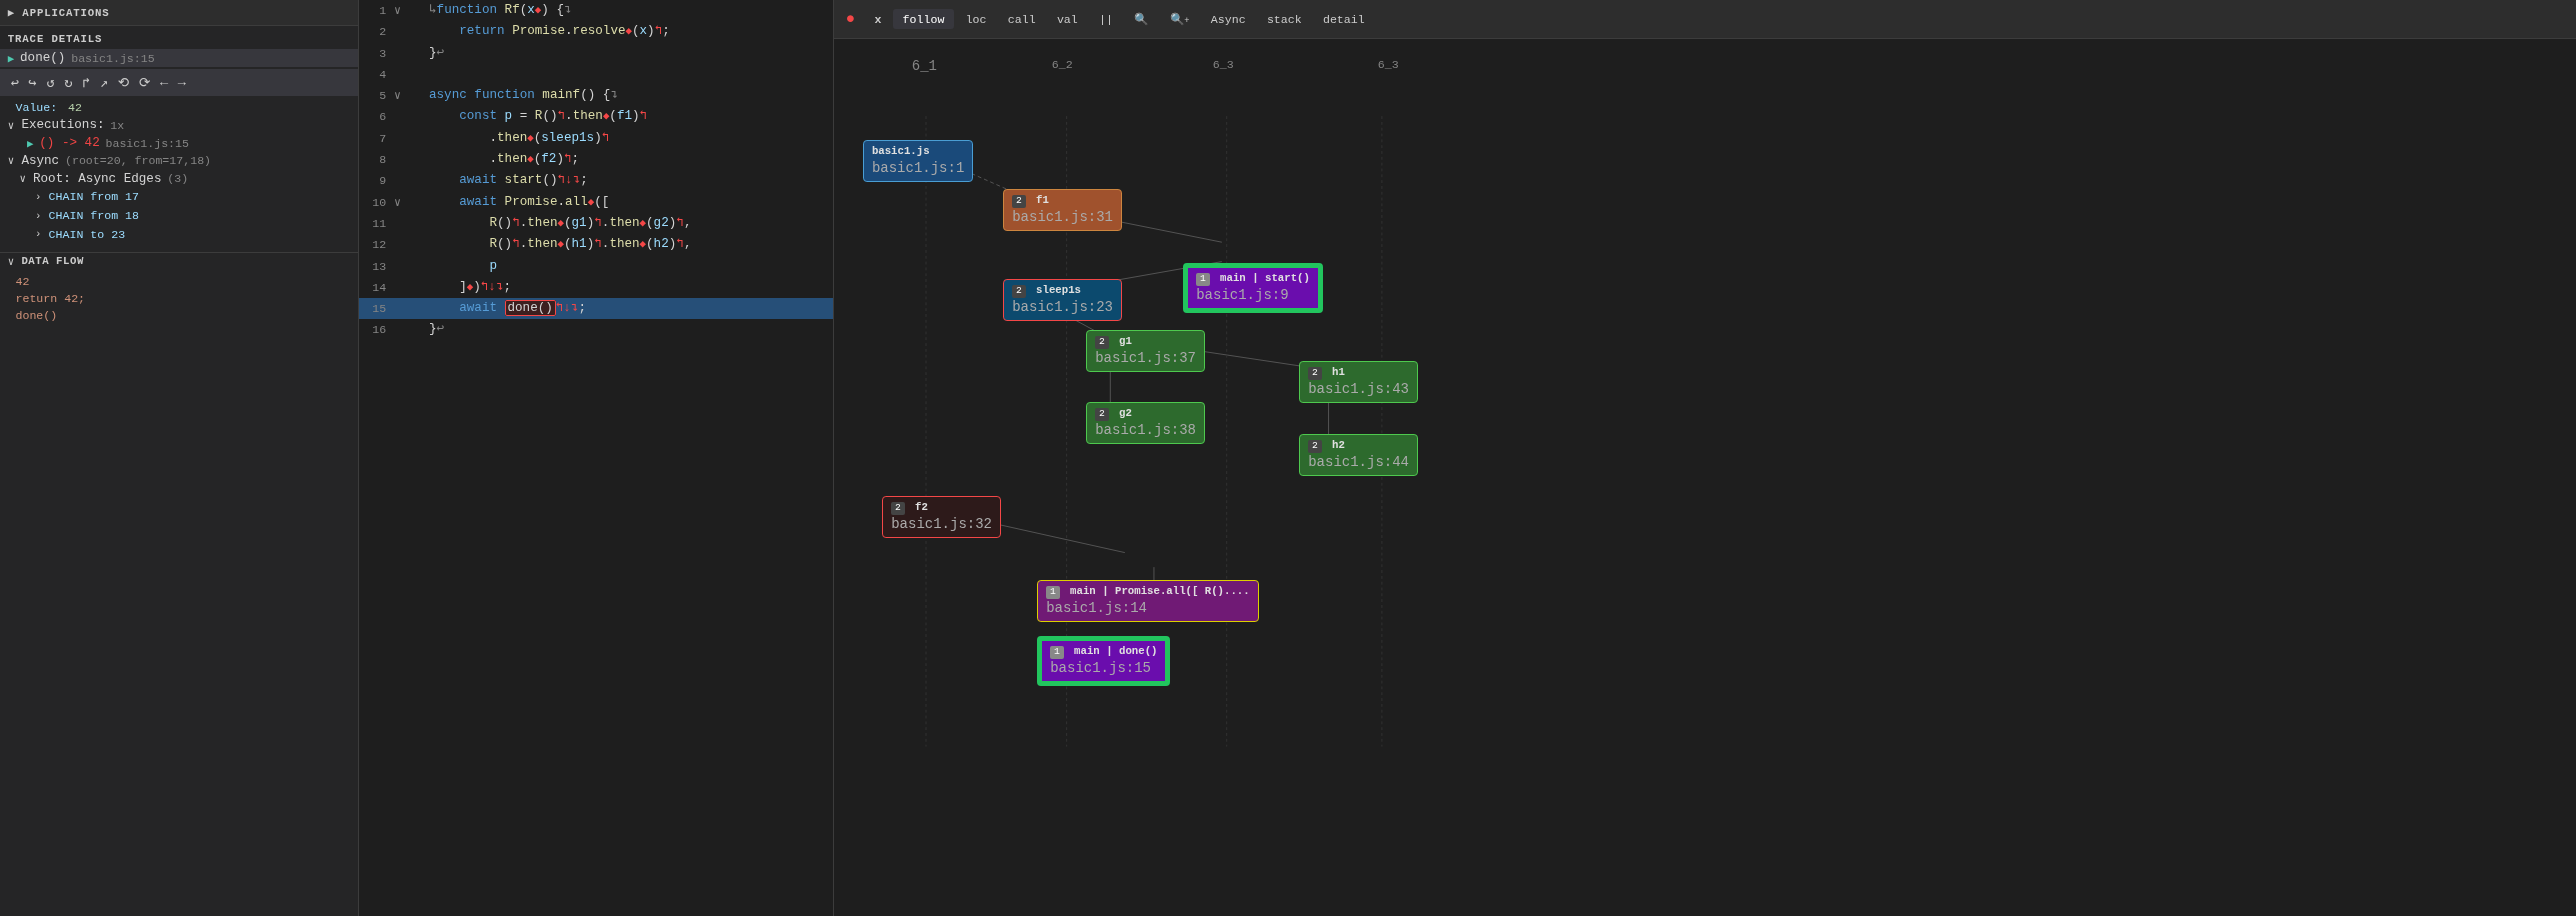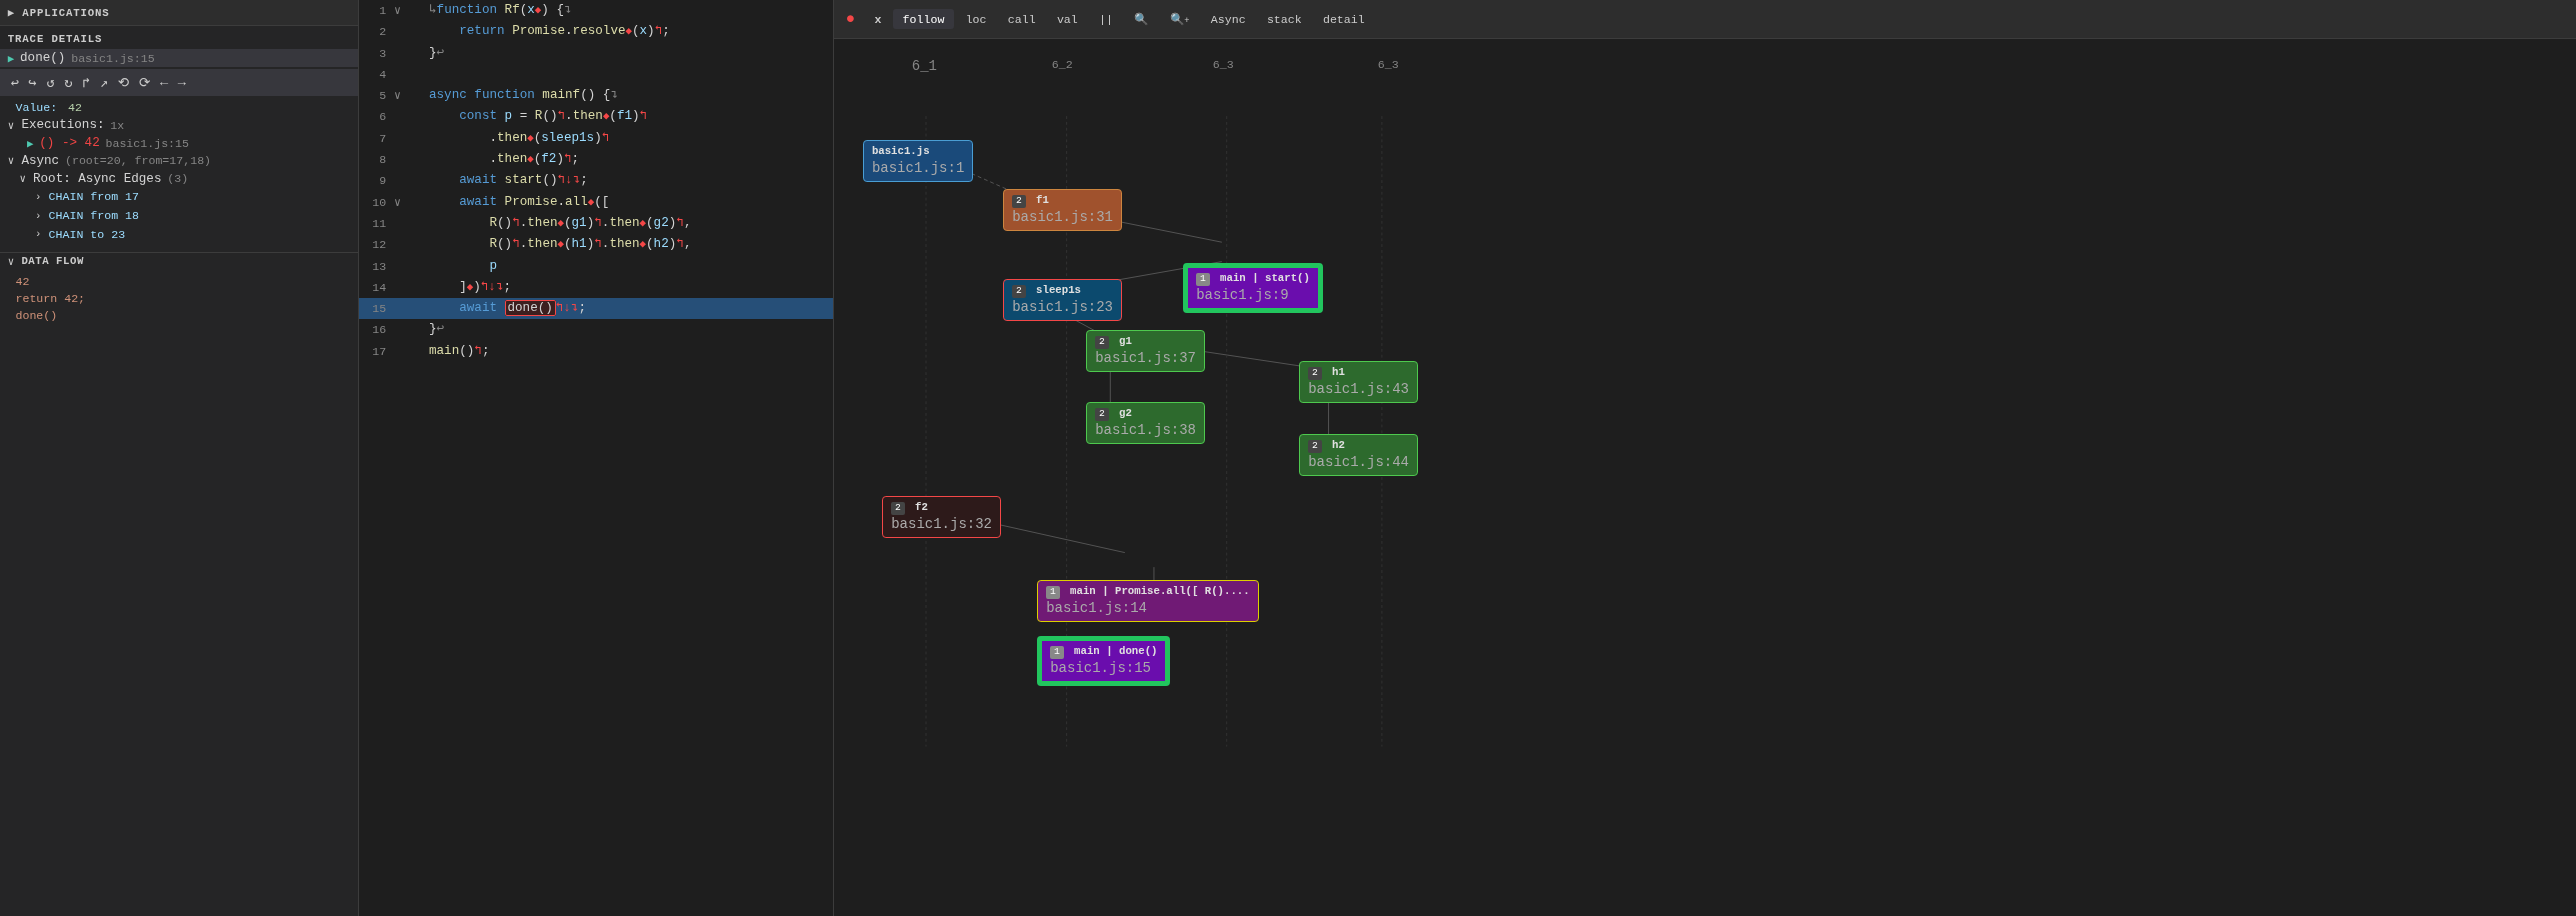--- a/index.html
+++ b/index.html
@@ -446,26 +446,20 @@
     <span class="code-content">    <span class="kw">await </span><span class="highlight-box">done()</span><span class="ret-arrow">↰↓↴</span><span class="punc">;</span></span>
   </div>
 
   <div class="code-line">
     <span class="line-num">16</span>
     <span class="line-arrow"></span>
     <span class="line-gutter empty"></span>
     <span class="code-content"><span class="punc">}</span><span style="color:#858585;">↩</span></span>
   </div>
 
-  <div class="code-line">
-    <span class="line-num">17</span>
-    <span class="line-arrow"></span>
-    <span class="line-gutter empty"></span>
-    <span class="code-content"><span class="fn">main</span><span class="punc">()</span><span class="ret-arrow">↰</span><span class="punc">;</span></span>
-  </div>
 </div>
 
 <div class="viz-panel">
   <div class="viz-toolbar">
     <button class="viz-btn record">●</button>
     <button class="viz-btn close-btn">x</button>
     <button class="viz-btn active">follow</button>
     <button class="viz-btn">loc</button>
     <button class="viz-btn">call</button>
     <button class="viz-btn">val</button>

